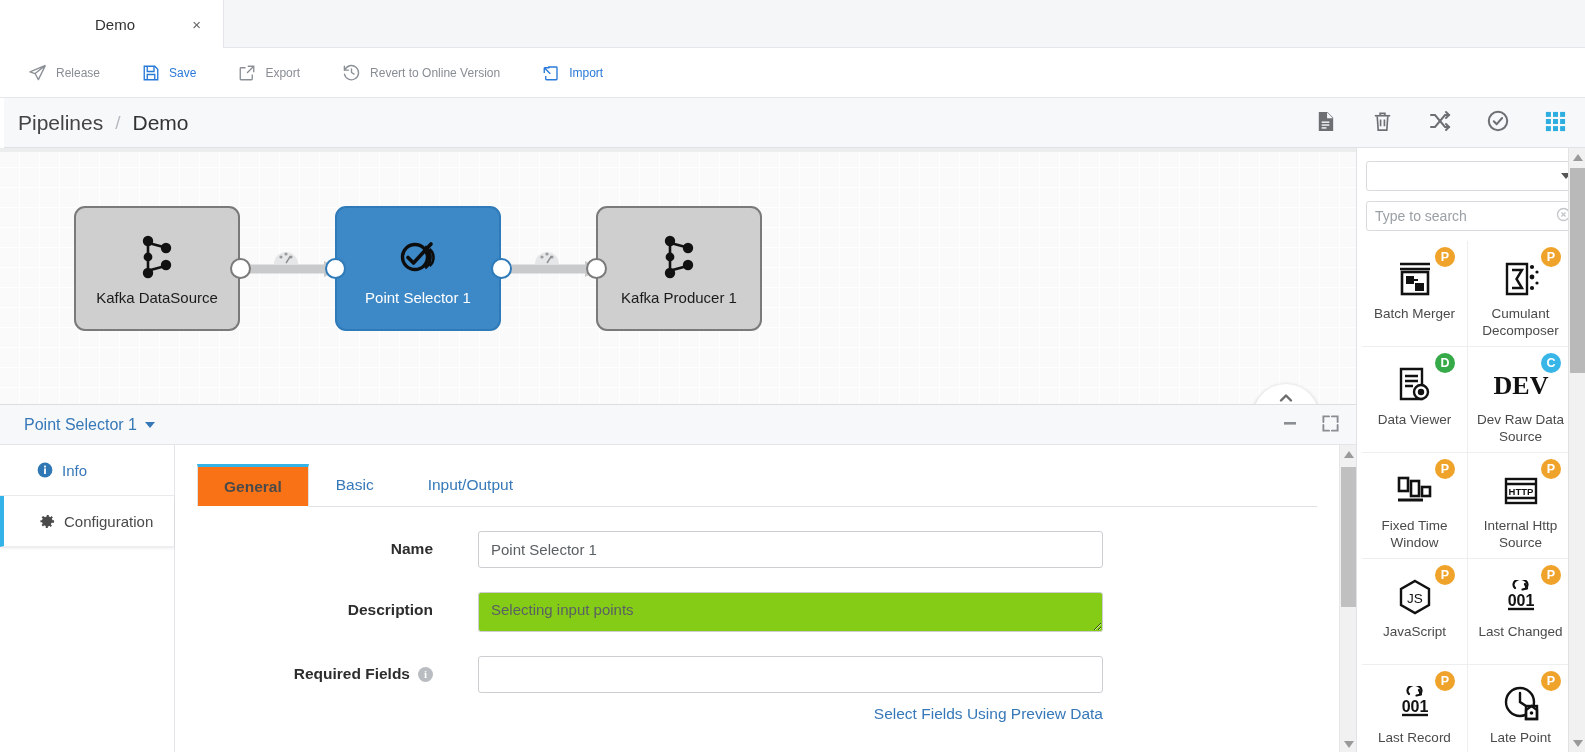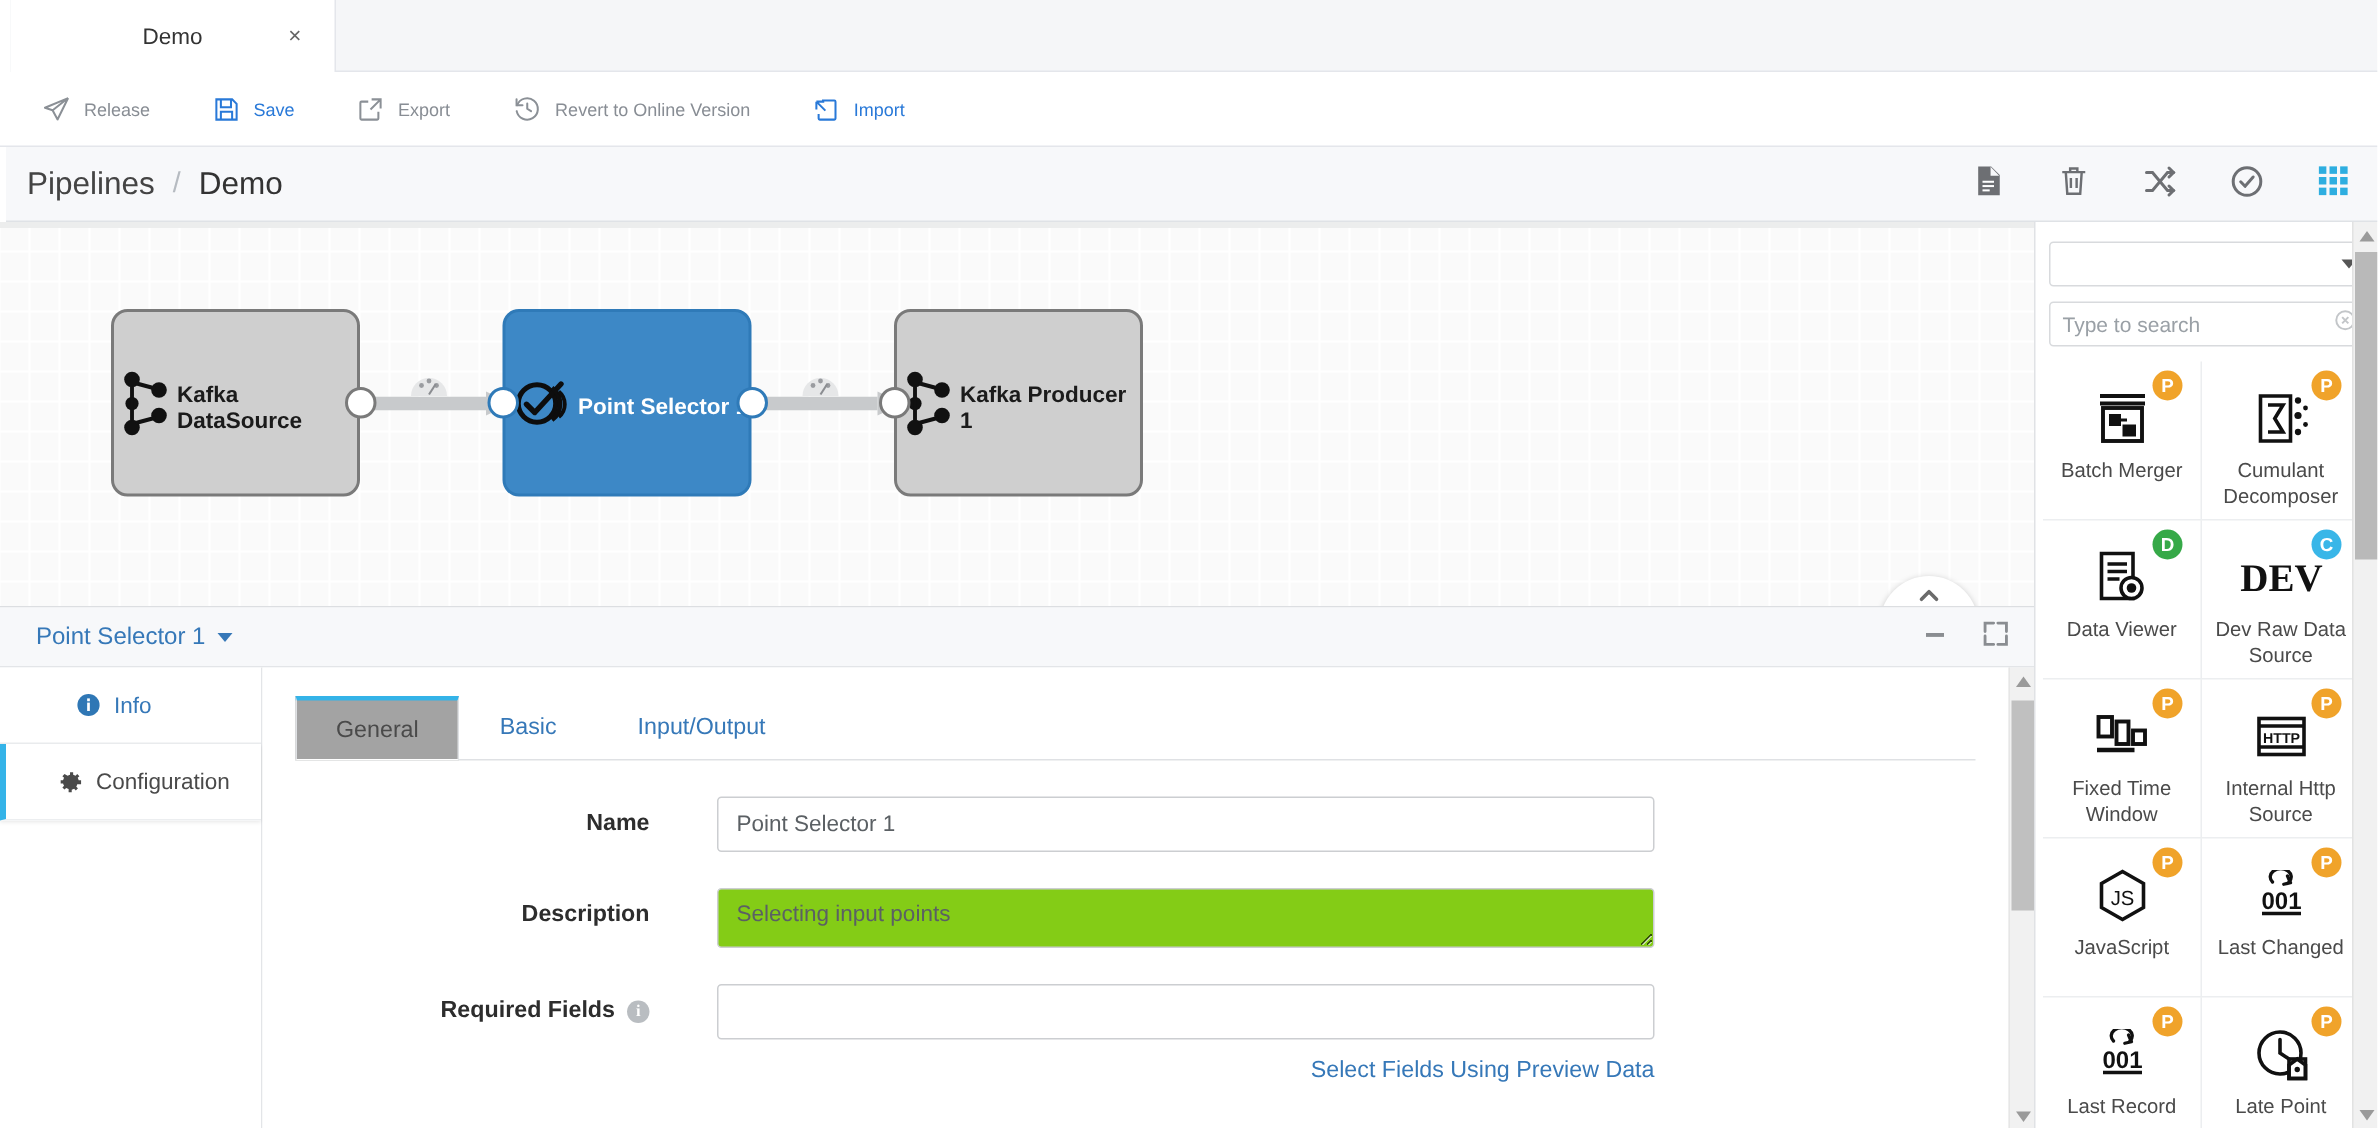--- a/index.html
+++ b/index.html
@@ -78,24 +78,23 @@
     background-size: 20px 20px;
     background-position: -1px -1px;
     overflow: hidden;
   }
   .canvas-bg-strip{
     position:absolute; left:0; top:0; width:1356px; height:4px; background:#eceded;
   }
   .node {
     position: absolute; width: 166px; height: 125px;
     border-radius: 11px;
-    display: flex; 
+    display: flex; flex-direction: column;
     align-items: center; justify-content: center;
     cursor: pointer;
-    font-weight: bold;
   }
   .node.grey { background: #cfcfcf; border: 2px solid #7a7a7a; }
   .node.blue { background: #3d88c6; border: 2px solid #2f7ab8; }
   .node-icon { height: 52px; display:flex; align-items:center; justify-content:center; }
   .node-label { font-size: 15px; margin-top: 6px; color: #1b1b1b; }
   .node.blue .node-label { color: #ffffff; }
   .port {
     position: absolute; width: 21px; height: 21px; border-radius: 50%;
     background: #ffffff; border: 2px solid #7a7a7a; cursor: pointer;
   }
@@ -184,21 +183,21 @@
   .panel-title .caret { border-top-color: #3678b8; }
   .panel-head-btns { position:absolute; right: 16px; top:0; height:40px; display:flex; align-items:center; gap: 22px; }
   .panel-head-btns .ico { cursor: pointer; display:block; }
 
   .side {
     position: absolute; left: 0; top: 40px; width: 175px; height: 308px;
     background: #ffffff; border-right: 1px solid #e3e5e8;
   }
   .side-item {
     height: 51px; display: flex; align-items: center; gap: 9px;
-    padding-left: 51px; font-size: 15px; color: #3678b8; cursor: pointer;
+    padding-left: 37px; font-size: 15px; color: #3678b8; cursor: pointer;
     border-bottom: 1px solid #eceef0; position: relative;
   }
   .side-item.active {
     color: #4a4a4a; border-left: 4px solid #34b3e8; padding-left: 34px;
     border-bottom: 1px solid #eceef0;
     box-shadow: 0 1px 3px rgba(0,0,0,.10);
   }
   .side-item .si-ico { display:flex; align-items:center; }
 
   .content {
@@ -208,23 +207,23 @@
   .tabs {
     position: relative; height: 44px; margin: 18px 22px 0 22px;
     border-bottom: 1px solid #dfe1e4; display: flex; align-items: flex-end;
   }
   .tab-btn {
     height: 43px; padding: 0 26px; display:flex; align-items:center;
     font-size: 15.5px; color: #3678b8; cursor: pointer;
     background: transparent; border: 1px solid transparent; border-bottom: none;
   }
   .tab-btn.active {
-    color: #4a4a4a; background:#a3a3a3;
+    color: #4a4a4a; background:#f97316;
     border: 1px solid #dfe1e4; border-top: 3px solid #34b3e8;
-    border-bottom: 1px solid #ffffff; margin-bottom: -1px;
+    border-bottom: 1px solid #ffffff; margin-bottom: -1px; font-weight: bold;
   }
   .form { margin-top: 24px; }
   .frow { display: flex; align-items: flex-start; margin-bottom: 24px; gap: 13px; }
   .flabel {
     width: 290px; text-align: right; padding-right: 32px;
     font-size: 15.5px; font-weight: bold; color: #2d2d2d; padding-top: 9px;
     display: flex; align-items: center; justify-content: flex-end; gap: 8px;
   }
   .finput {
     width: 625px; height: 37px; border: 1px solid #ccced1; border-radius: 3px;

